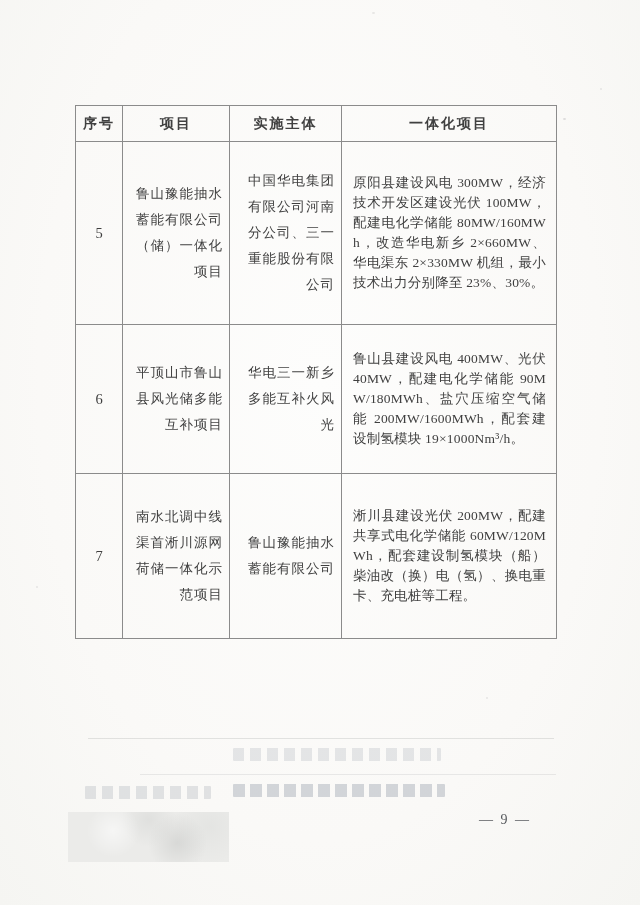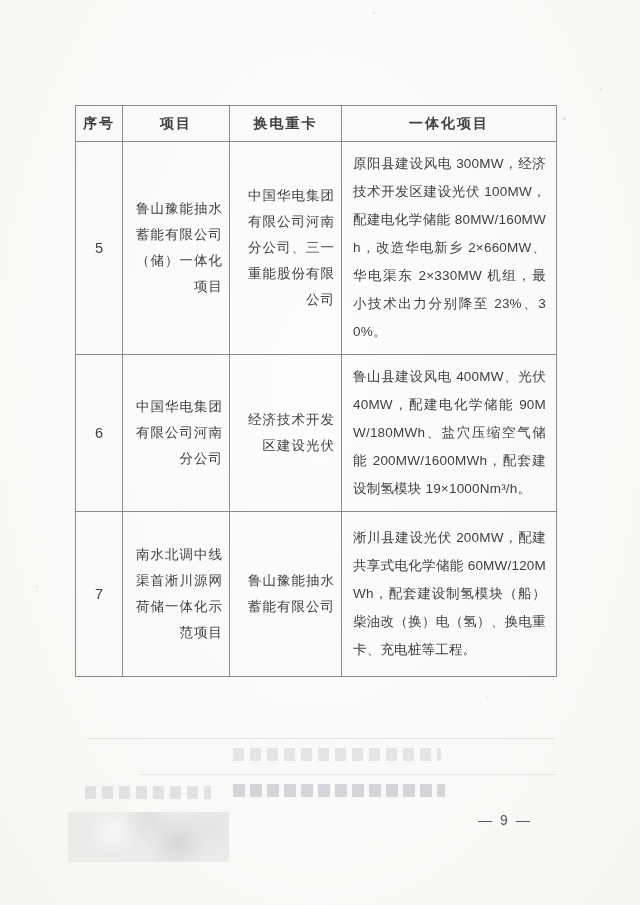--- a/index.html
+++ b/index.html
@@ -7,21 +7,21 @@
     padding: 0;
     background: #ffffff;
   }
   .page {
     position: relative;
     width: 640px;
     height: 905px;
     overflow: hidden;
     background-color: #fafaf8;
     background-image: radial-gradient(ellipse at 50% 42%, #fdfdfc 0%, #faf9f7 62%, #f5f5f2 100%);
-    font-family: Liberation Sans, sans-serif;
+    font-family: Liberation Serif, serif;
     color: #3f3f3f;
   }
 
   
   table.doc-table {
     position: absolute;
     left: 75px;
     top: 105px;
     width: 481px;
     border-collapse: collapse;
@@ -55,21 +55,21 @@
     font-size: 13.5px;
     line-height: 26px;
     padding: 4px 6px;
     letter-spacing: 1px;
     word-break: break-all;
   }
   td.cell-content {
     text-align: justify;
     text-justify: inter-character;
     font-size: 13.5px;
-    line-height: 28px;
+    line-height: 20px;
     padding: 8px 10px 8px 11px;
     letter-spacing: 0.2px;
     word-break: break-all;
   }
 
   
   .bleed-rule {
     position: absolute;
     height: 1px;
     background: rgba(125, 128, 132, 0.20);
@@ -140,35 +140,35 @@
     <colgroup>
       <col style="width:47px">
       <col style="width:107px">
       <col style="width:112px">
       <col style="width:215px">
     </colgroup>
     <thead>
       <tr class="header-row">
         <th class="hdr">序号</th>
         <th class="hdr">项目</th>
-        <th class="hdr">换电重卡</th>
+        <th class="hdr">实施主体</th>
         <th class="hdr">一体化项目</th>
       </tr>
     </thead>
     <tbody>
       <tr class="row-a">
         <td class="cell-index">5</td>
         <td class="cell-project">鲁山豫能抽水蓄能有限公司（储）一体化项目</td>
         <td class="cell-impl">中国华电集团有限公司河南分公司、三一重能股份有限公司</td>
         <td class="cell-content">原阳县建设风电 300MW，经济技术开发区建设光伏 100MW，配建电化学储能 80MW/160MWh，改造华电新乡 2×660MW、华电渠东 2×330MW 机组，最小技术出力分别降至 23%、30%。</td>
       </tr>
       <tr class="row-b">
         <td class="cell-index">6</td>
-        <td class="cell-project">中国华电集团有限公司河南分公司</td>
-        <td class="cell-impl">经济技术开发区建设光伏</td>
+        <td class="cell-project">平顶山市鲁山县风光储多能互补项目</td>
+        <td class="cell-impl">华电三一新乡多能互补火风光</td>
         <td class="cell-content">鲁山县建设风电 400MW、光伏 40MW，配建电化学储能 90MW/180MWh、盐穴压缩空气储能 200MW/1600MWh，配套建设制氢模块 19×1000Nm³/h。</td>
       </tr>
       <tr class="row-c">
         <td class="cell-index">7</td>
         <td class="cell-project">南水北调中线渠首淅川源网荷储一体化示范项目</td>
         <td class="cell-impl">鲁山豫能抽水蓄能有限公司</td>
         <td class="cell-content">淅川县建设光伏 200MW，配建共享式电化学储能 60MW/120MWh，配套建设制氢模块（船）柴油改（换）电（氢）、换电重卡、充电桩等工程。</td>
       </tr>
     </tbody>
   </table>

